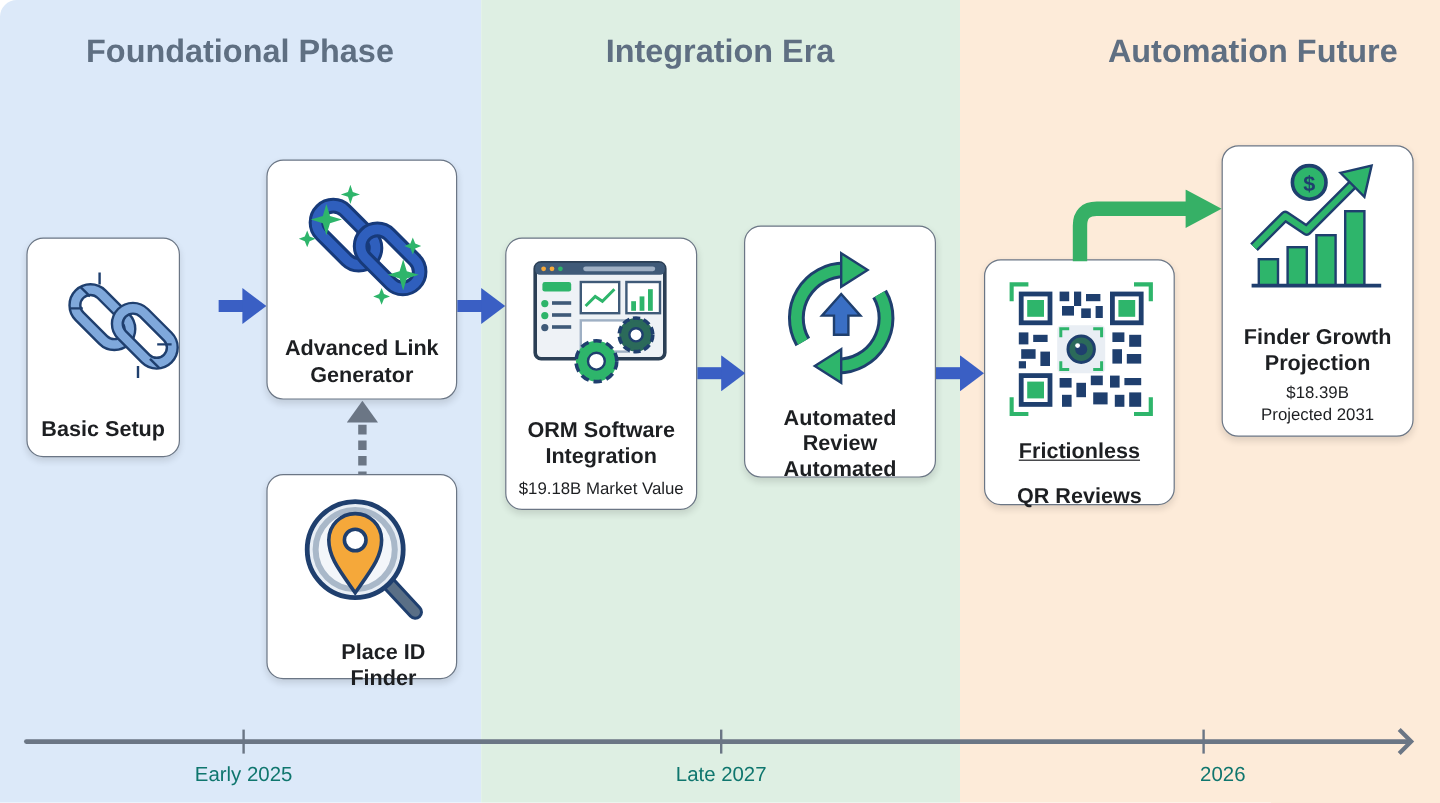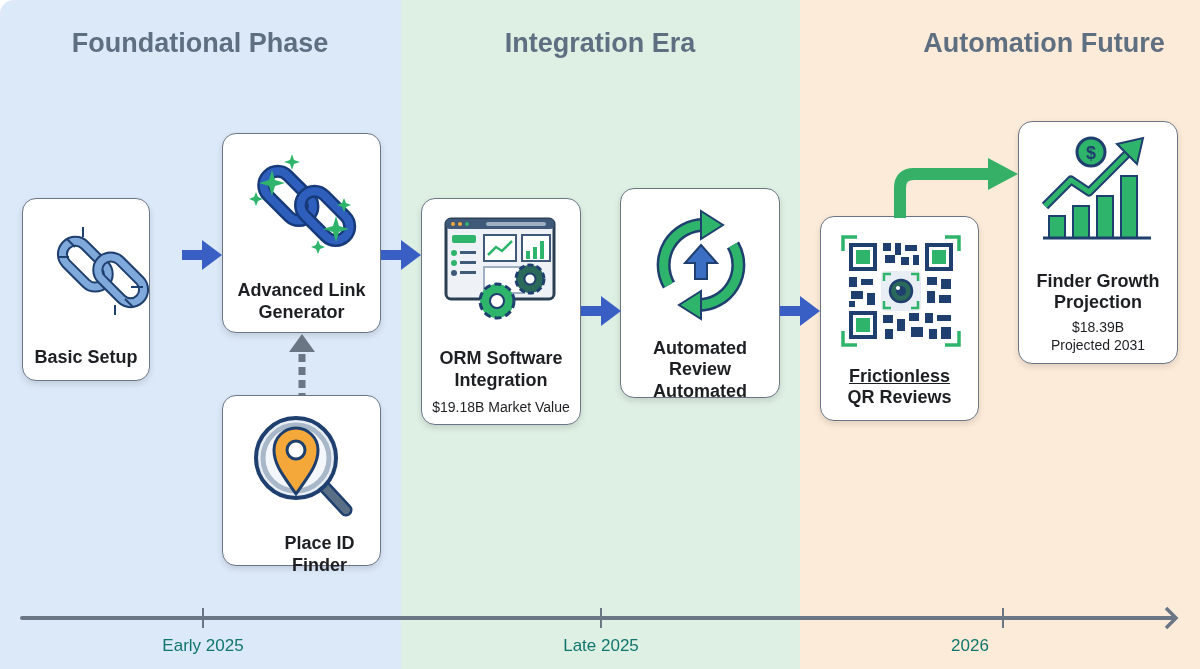--- a/index.html
+++ b/index.html
@@ -187,21 +187,21 @@
       <path d="M43 46 V39 H50"></path>
         <path d="M70 39 H77 V46"></path>
         <path d="M43 66 V73 H50"></path>
         <path d="M77 66 V73 H70"></path>
     </g>
     <circle cx="60" cy="56" r="11" fill="#2b6a5a" stroke="#1f3f6e" stroke-width="2.5"></circle>
     <circle cx="60" cy="56" r="5" fill="#1f3f6e"></circle>
     <circle cx="57" cy="53" r="2" fill="#fff"></circle>
   </svg>
   <div class="label" style="top:148px;text-decoration:underline;">Frictionless</div>
-  <div class="label" style="top:169px;">QR Reviews</div>
+  <div class="label" style="top:185px;">QR Reviews</div>
 </div>
 
 <div class="card" style="left:1018px;top:121px;width:160px;height:243px;">
   <svg style="left:22px;top:14px;" width="120" height="110" viewBox="0 0 120 110">
     <circle cx="50" cy="16" r="14" fill="#2eb56b" stroke="#1f3f6e" stroke-width="3"></circle>
     <text x="50" y="23" font-family="Liberation Sans, sans-serif" font-size="18" font-weight="bold" text-anchor="middle" fill="#1f3f6e">$</text>
     <g fill="#2eb56b" stroke="#1f3f6e" stroke-width="2">
       <rect x="8" y="80" width="16" height="22"></rect>
       <rect x="32" y="70" width="16" height="32"></rect>
       <rect x="56" y="60" width="16" height="42"></rect>
@@ -246,14 +246,14 @@
 </svg>
 
 <svg class="arrow" style="left:0;top:600px;" width="1200" height="30" viewBox="0 0 1200 30">
   <line x1="22" y1="18" x2="1172" y2="18" stroke="#6b7685" stroke-width="4" stroke-linecap="round"></line>
   <polyline points="1166,8 1176,18 1166,28" fill="none" stroke="#6b7685" stroke-width="3.5"></polyline>
   <line x1="203" y1="8" x2="203" y2="28" stroke="#6b7685" stroke-width="2"></line>
   <line x1="601" y1="8" x2="601" y2="28" stroke="#6b7685" stroke-width="2"></line>
   <line x1="1003" y1="8" x2="1003" y2="28" stroke="#6b7685" stroke-width="2"></line>
 </svg>
 <div class="axis-label" style="left:133px;">Early 2025</div>
-<div class="axis-label" style="left:531px;">Late 2025</div>
-<div class="axis-label" style="left:900px;">2026</div>
+<div class="axis-label" style="left:531px;">Late 2027</div>
+<div class="axis-label" style="left:949px;">2026</div>
 
 </body></html>

